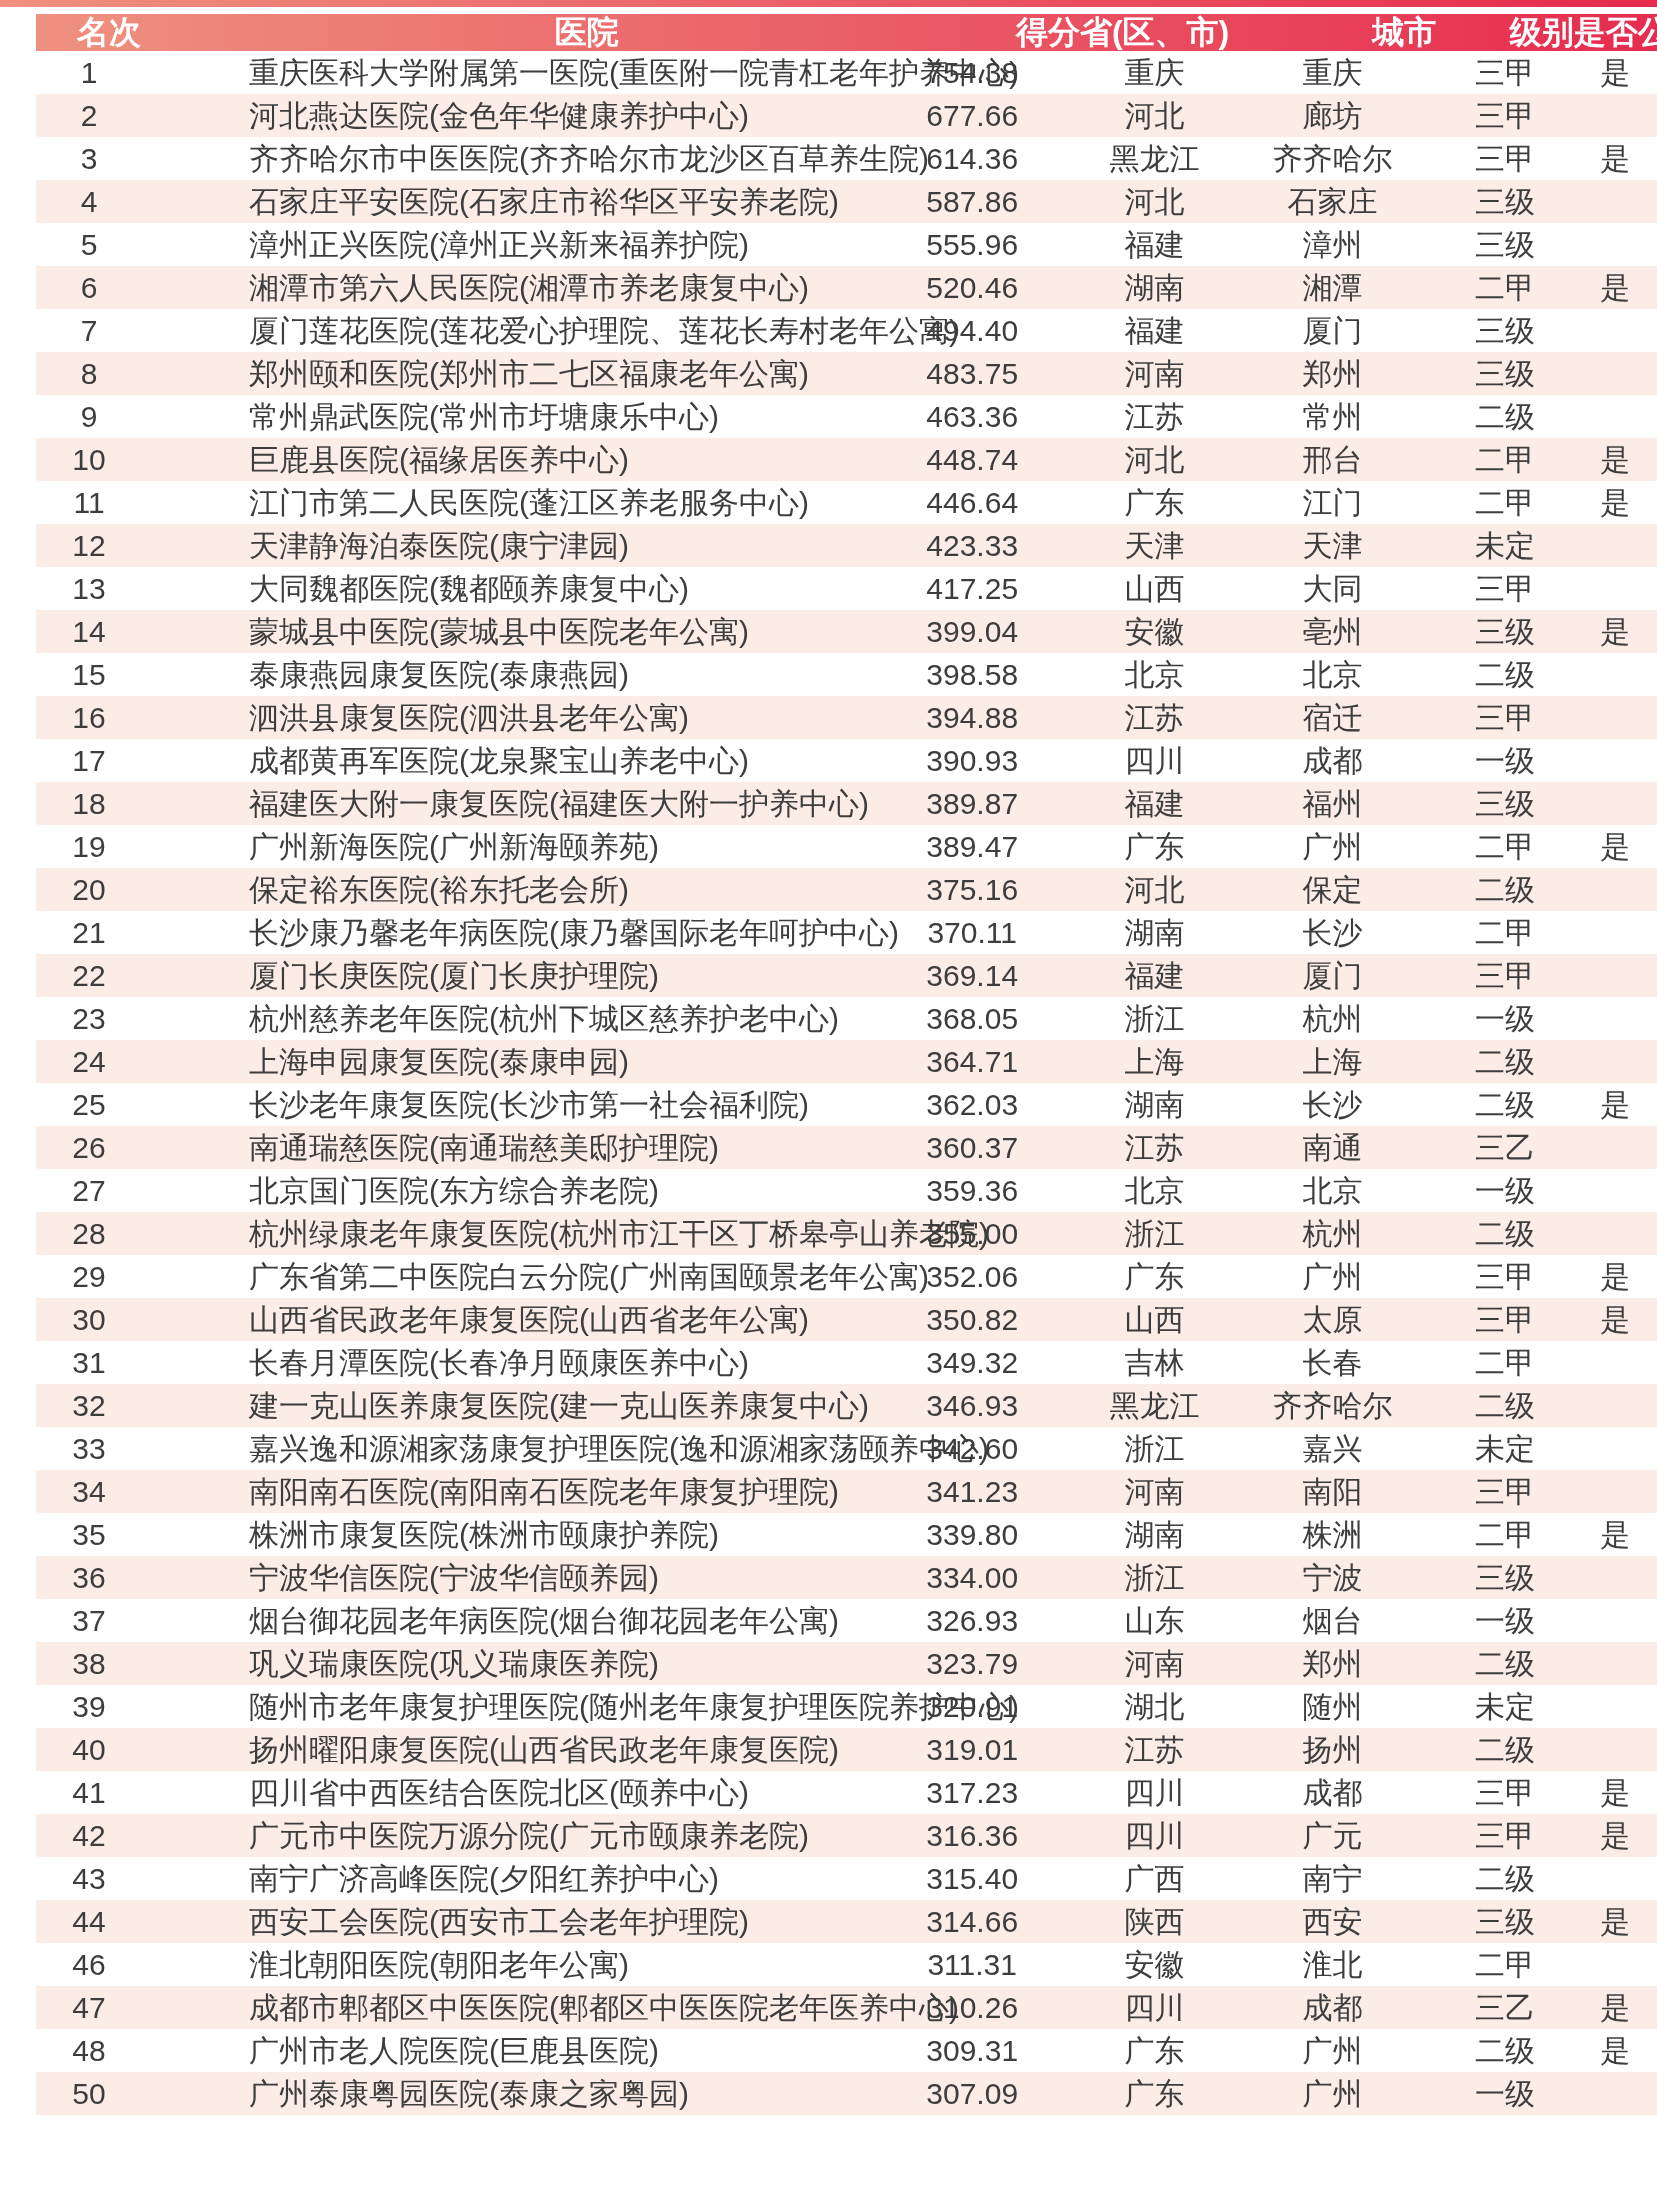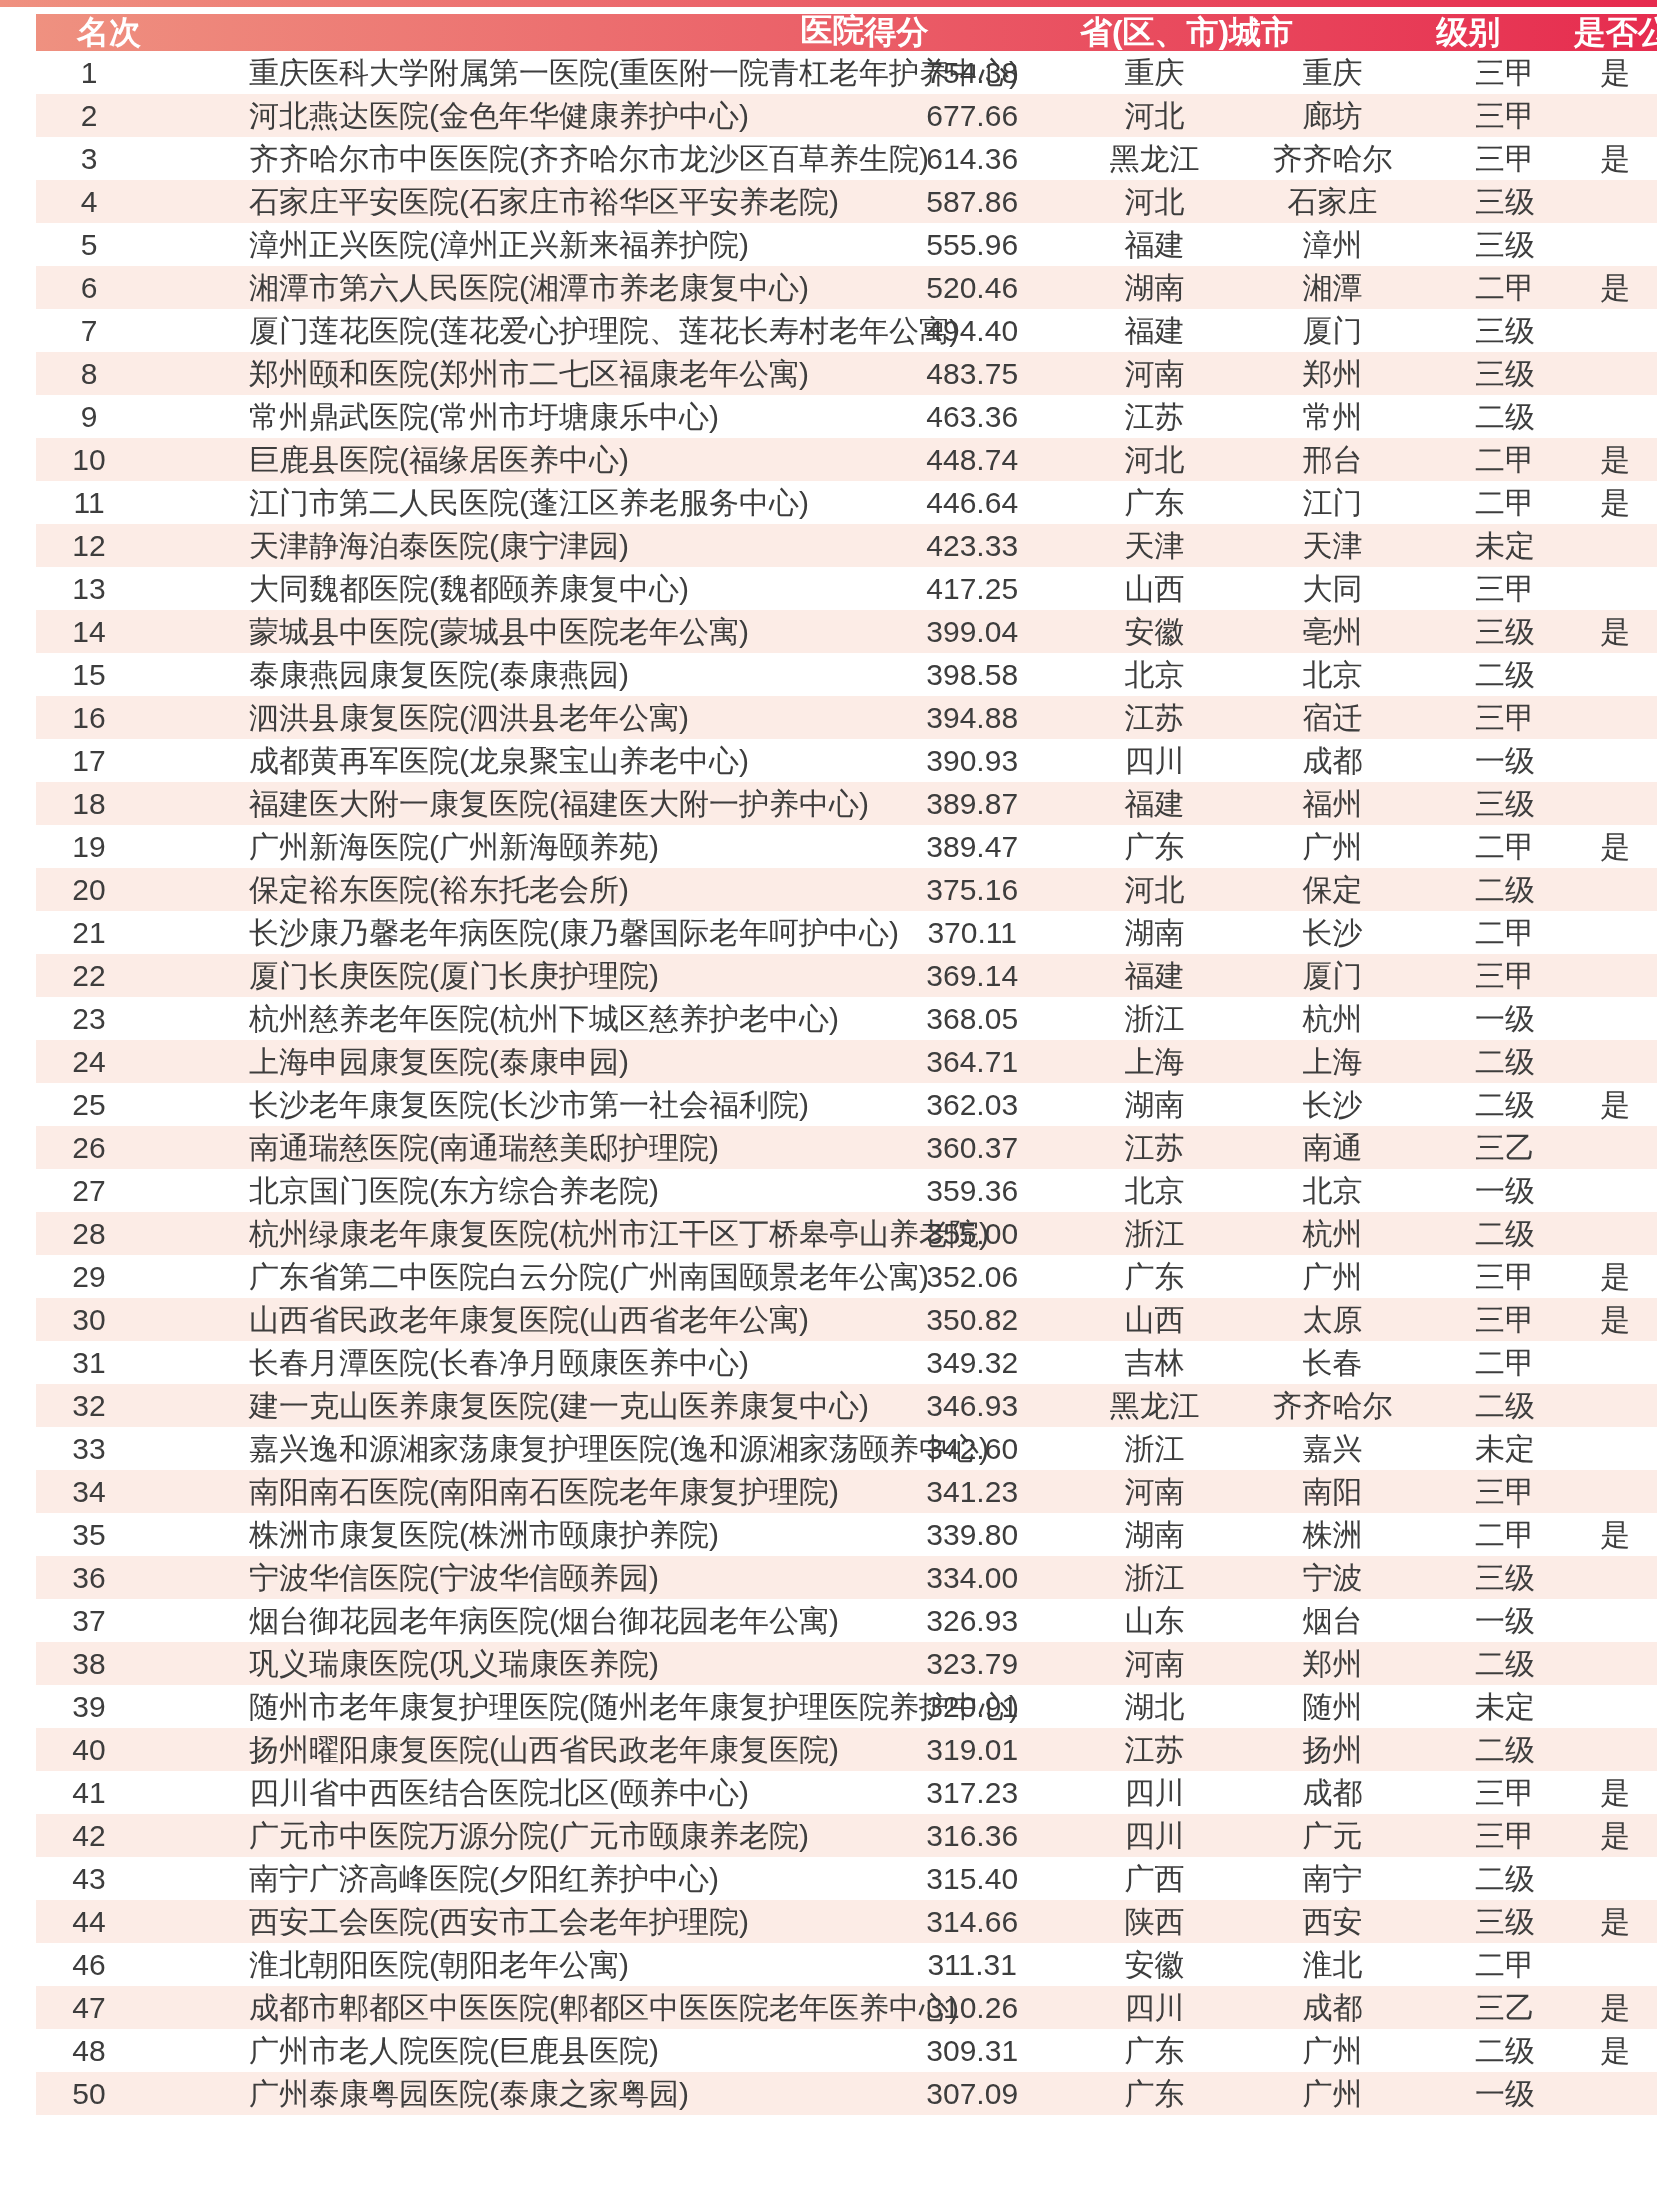--- a/index.html
+++ b/index.html
@@ -41,31 +41,31 @@
   col.c-province{width:9%;}
   col.c-city{width:12.5%;}
   col.c-level{width:8.3%;}
   col.c-public{width:7.2%;}
   thead th{
     height:37px;
     background:transparent;
     color:var(--header-text);
     font-size:32px;
     font-weight:bold;
-    text-align:left;
+    text-align:right;
     vertical-align:middle;
     white-space:nowrap;
     overflow:visible;
     line-height:37px;
   }
   thead tr{
     background:linear-gradient(to right,var(--grad-start),var(--grad-end));
   }
   th.c-rank{text-align:center;padding-left:40px;}
-  th.c-hospital{text-align:right;padding-left:167px;font-family:Liberation Mono, monospace;}
+  th.c-hospital{text-align:center;padding-left:167px;}
   th.c-public{padding-right:36px;}
   tbody tr{
     height:43px;
     background:var(--row-bg);
   }
   tbody tr:nth-child(even){
     background:var(--row-alt);
   }
   tbody td{
     font-size:30px;

